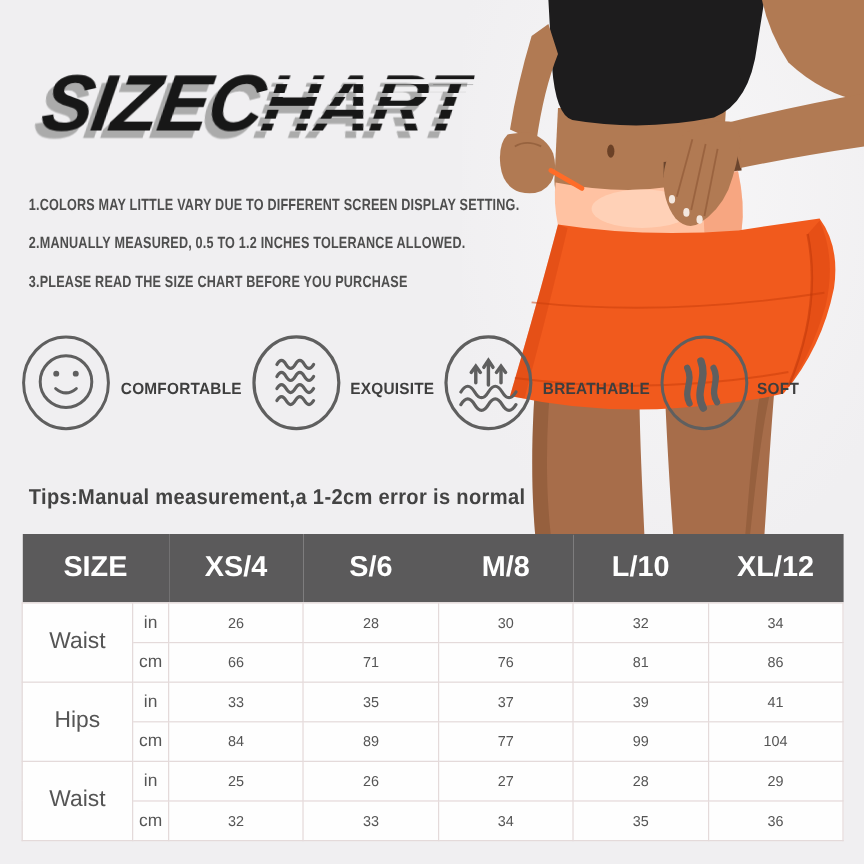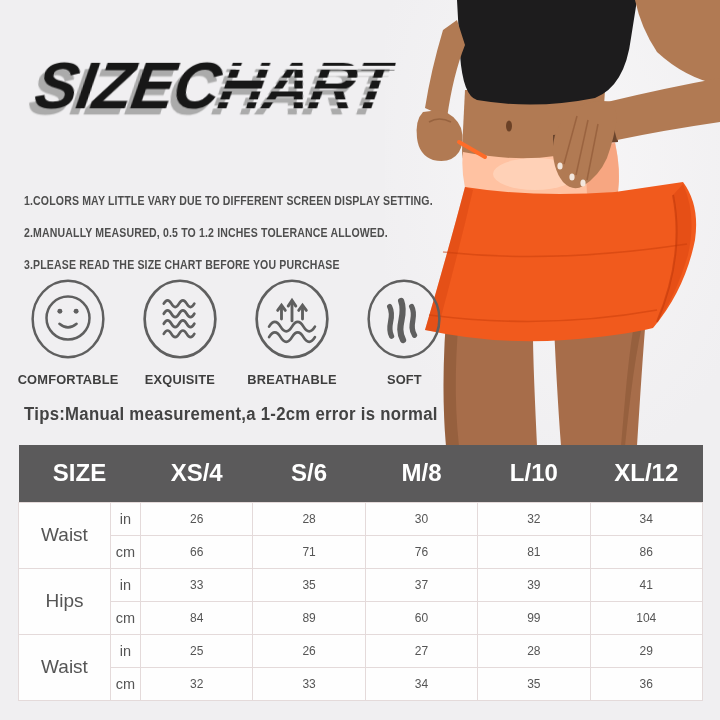--- a/index.html
+++ b/index.html
@@ -24,30 +24,30 @@
     letter-spacing:-1px; color:var(--title-black);
     transform:skewX(-9deg) scaleY(1.04); transform-origin:left bottom;
     filter: drop-shadow(-5px 6px 0 var(--title-shadow));
   }
   .title .striped {
     background: repeating-linear-gradient(to bottom, var(--title-black) 0 7px, rgba(0,0,0,0) 7px 10.5px);
     -webkit-background-clip:text; background-clip:text; color:transparent;
   }
 
   
-  .notes { position:absolute; left:24px; top:163px;margin-top:30px; }
+  .notes { position:absolute; left:24px; top:163px; }
   .note {
     font-size:13.5px; font-weight:bold; color:var(--note-gray);
     white-space:nowrap; line-height:16px; margin-bottom:16px;
     transform:scaleX(0.78); transform-origin:left center; letter-spacing:0.2px;
   }
 
   
   .features { position:absolute; left:12px; top:274px; width:448px; display:flex; }
-  .feature { flex:1 1 0; display:flex; flex-direction:column; align-items:center; }
+  .feature { flex:1 1 0; display:flex; align-items:center; }
   .feature svg { width:86px; height:90px; }
   .feature .flabel {
     margin-top:8px; font-size:13.5px; font-weight:bold; color:var(--label-gray);
     white-space:nowrap; transform:scaleX(0.95); letter-spacing:0.2px;
   }
 
   
   .tips {
     position:absolute; left:24px; top:404px; white-space:nowrap;
     font-size:18px; font-weight:bold; color:var(--tips-gray);
@@ -232,21 +232,21 @@
           <td>33</td>
           <td>35</td>
           <td>37</td>
           <td>39</td>
           <td>41</td>
         </tr>
         <tr>
           <td class="unit">cm</td>
           <td>84</td>
           <td>89</td>
-          <td>60</td>
+          <td>77</td>
           <td>99</td>
           <td>104</td>
         </tr>
         <tr>
           <td rowspan="2" class="rowlabel">Waist</td>
           <td class="unit">in</td>
           <td>25</td>
           <td>26</td>
           <td>27</td>
           <td>28</td>

